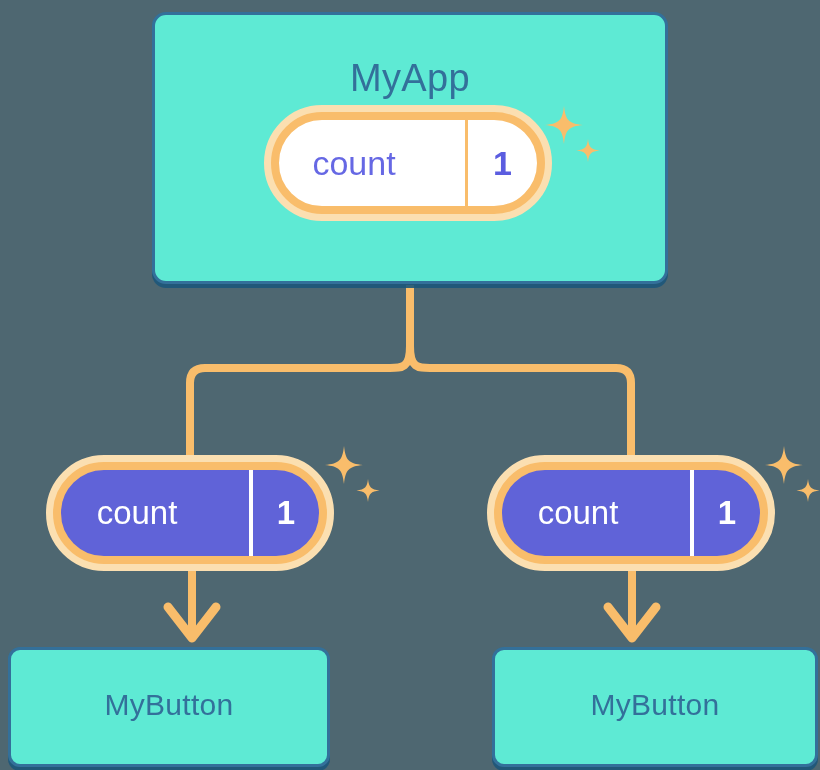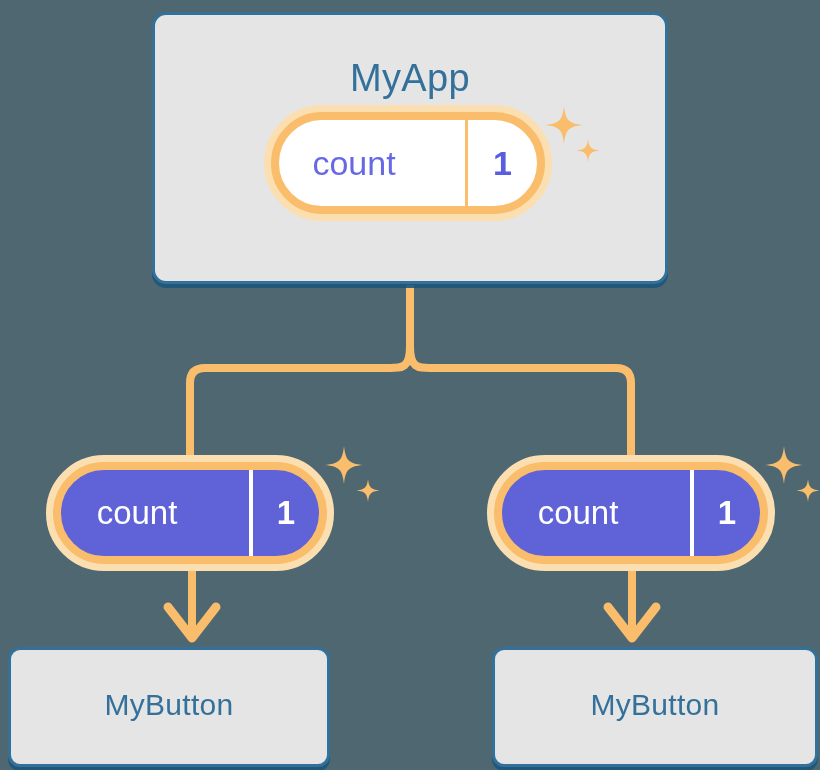--- a/index.html
+++ b/index.html
@@ -21,21 +21,21 @@
     position: absolute;
     left: 0; top: 0;
     width: 820px; height: 770px;
     pointer-events: none;
   }
 
   
   .card {
     position: absolute;
     box-sizing: border-box;
-    background: #e5e5e5;
+    background: #5eead4;
     border: 3px solid #33709a;
     border-radius: 12px;
     box-shadow: 0 4px 0 0 rgba(29, 86, 122, 0.9);
     padding-left: 33px;
   }
   #card-myapp {
     left: 152px;
     top: 12px;
     width: 516px;
     height: 272px;

